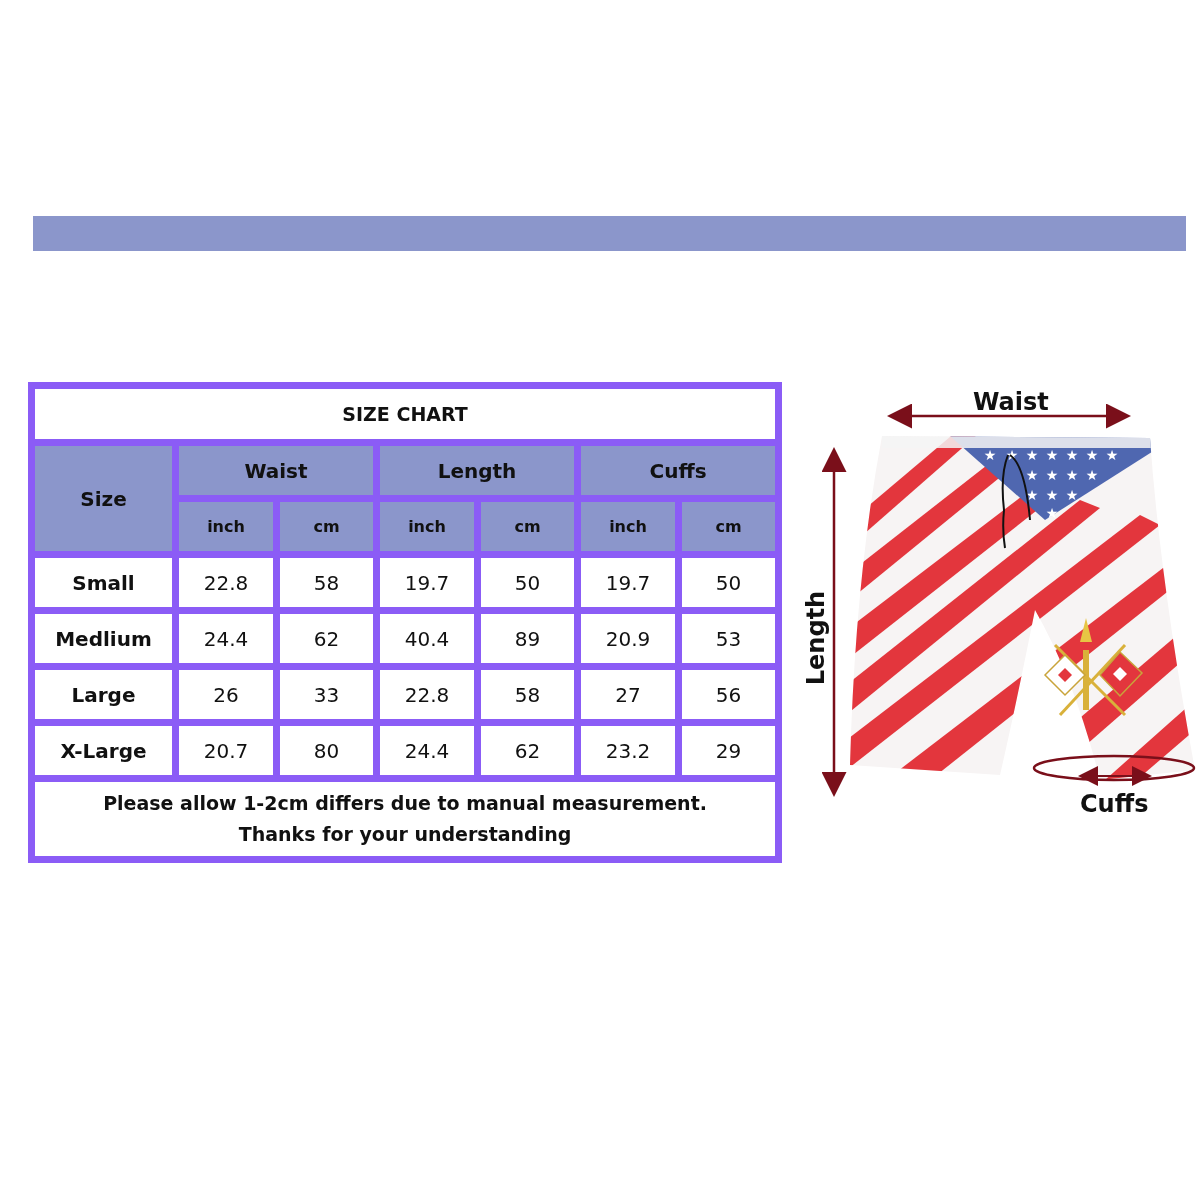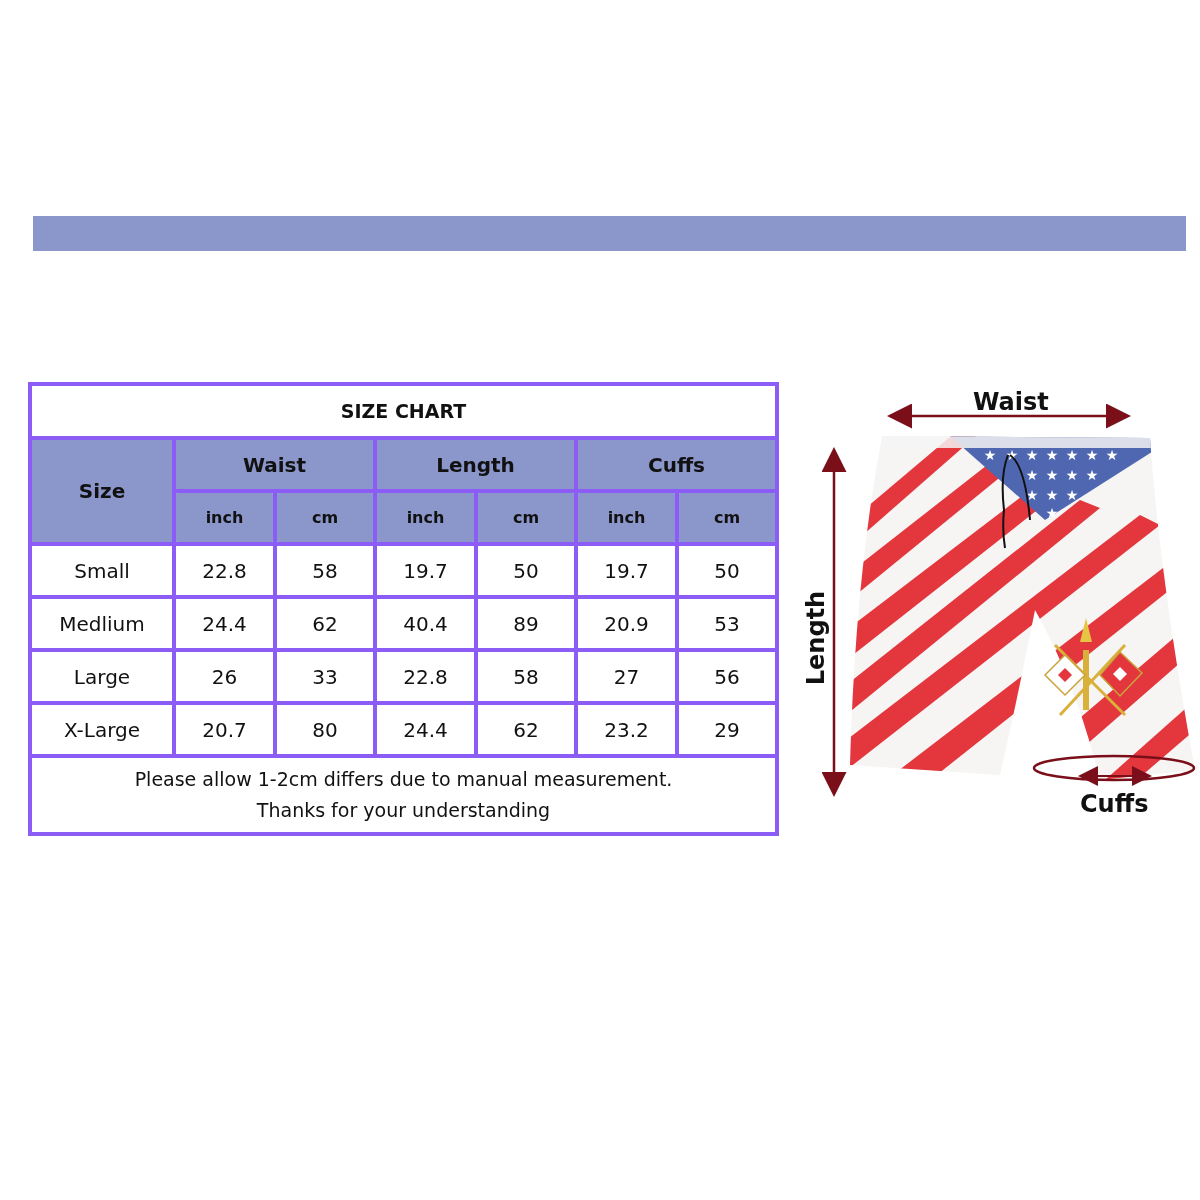--- a/index.html
+++ b/index.html
@@ -9,30 +9,30 @@
   }
   .banner {
     position: absolute; left: 33px; top: 216px; width: 1153px; height: 35px;
     background: #8b96cb;
   }
   table.size-chart {
     position: absolute; left: 28px; top: 382px; width: 747px; height: 429px;
     border-collapse: collapse; border: 3px solid #111; table-layout: fixed;
   }
   table.size-chart td, table.size-chart th {
-    border: 4px solid #8b5cf6; text-align: center; vertical-align: middle; padding: 0;
+    border: 7px solid #8b5cf6; text-align: center; vertical-align: middle; padding: 0;
   }
   .title-row td { height: 50px; font-weight: bold; font-size: 19px; background: #fff; }
   .hdr th { background: #8b96cb; font-weight: bold; font-size: 20px; color: #111; }
   .hdr1 th { height: 49px; }
   .hdr2 th { height: 49px; font-size: 16px; border-radius: 8px; }
   .data td { height: 49px; font-size: 20px; }
-  .data td.size { font-weight: normal; }
+  .data td.size { font-weight: bold; }
   .note td { height: 74px; font-size: 19px; line-height: 31px; }
-  .note .line { display: block; }
+  .note .line { display: block; font-weight: bold; }
 
   .shorts-area { position: absolute; left: 800px; top: 380px; width: 400px; height: 440px; }
   .lbl { position: absolute; font-weight: bold; font-size: 24px; color: #111; }
   .lbl.waist { left: 173px; top: 8px; }
   .lbl.cuffs { left: 280px; top: 410px; }
   .lbl.length { left: -34px; top: 244px; transform: rotate(-90deg); transform-origin: center; width: 100px; text-align: center; }
 </style>
 </head>
 <body>
 

